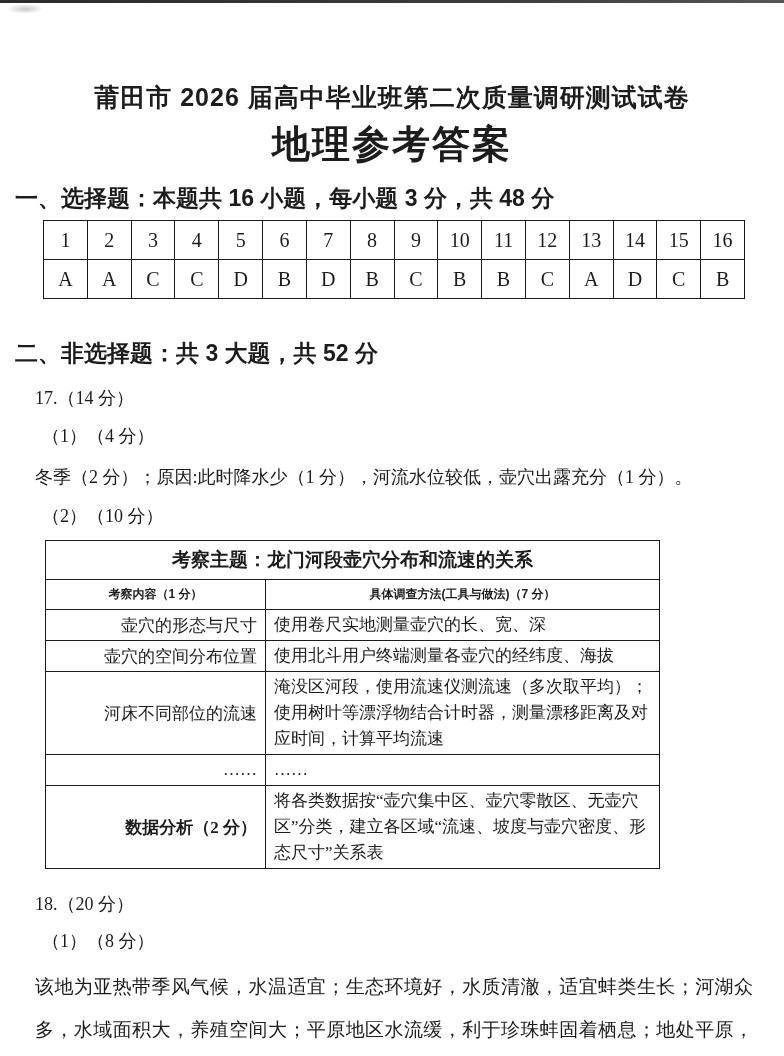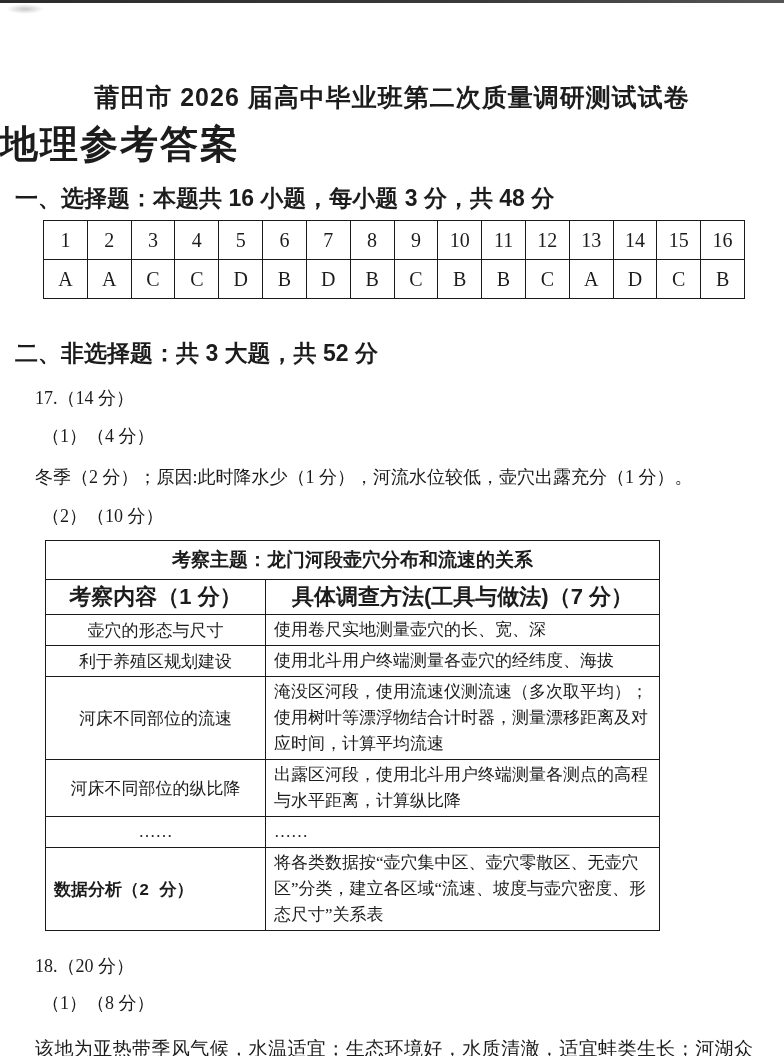--- a/index.html
+++ b/index.html
@@ -23,21 +23,21 @@
   }
   .exam-title{
     margin:0;padding-top:82px;
     text-align:center;
     font-family:"Liberation Sans","DejaVu Sans",sans-serif;
     font-weight:700;font-size:25px;line-height:30px;
     letter-spacing:1px;
   }
   .answer-key-title{
     margin:10px 0 0 0;
-    text-align:left;
+    text-align:center;
     font-family:"Liberation Sans","DejaVu Sans",sans-serif;
     font-weight:700;font-size:38px;line-height:44px;
     letter-spacing:2px;
   }
   .sec-heading{
     margin:21px 0 0 15px;
     font-family:"Liberation Sans","DejaVu Sans",sans-serif;
     font-weight:700;font-size:23px;line-height:22px;
   }
   .sec-heading.s2{margin-top:43px;}
@@ -65,27 +65,27 @@
     border:1.5px solid #1a1a1a;
     font-size:17px;vertical-align:middle;
     padding:2px 8px;
   }
   .survey-table .tbl-title{
     font-family:"Liberation Sans","DejaVu Sans",sans-serif;
     font-weight:700;font-size:19px;height:34px;text-align:center;
   }
   .survey-table .col-h{
     font-family:"Liberation Sans","DejaVu Sans",sans-serif;
-    font-weight:700;font-size:22px;height:25px;text-align:center;
+    font-weight:700;font-size:12px;height:25px;text-align:center;
   }
   .survey-table col.c1{width:220px;}
-  .survey-table td.cell-content{text-align:center;height:26px;}
+  .survey-table td.cell-content{text-align:right;height:26px;}
   .survey-table td.cell-content.emph{
-    text-align:left;
-    font-family:Liberation Mono, monospace;
+    text-align:right;
+    font-family:Liberation Serif, serif;
     font-weight:700;
   }
   .survey-table td.cell-method{text-align:left;line-height:26px;}
   .survey-table td .mline{line-height:26px;}
   .q18-number{margin-top:25px;}
   .q18-part-label{margin-top:16px;margin-left:42px;}
   .q18-answer{
     margin:13px 0 0 35px;width:718px;
     font-size:19px;line-height:43px;
     text-align:justify;text-justify:inter-ideograph;
@@ -166,35 +166,29 @@
       </tr>
     </thead>
     <tbody id="survey-table-body">
         <tr>
           <td class="cell-content">壶穴的形态与尺寸</td>
           <td class="cell-method">
             <div class="mline">使用卷尺实地测量壶穴的长、宽、深</div>
           </td>
         </tr>
         <tr>
-          <td class="cell-content">利于养殖区规划建设</td>
+          <td class="cell-content">壶穴的空间分布位置</td>
           <td class="cell-method">
             <div class="mline">使用北斗用户终端测量各壶穴的经纬度、海拔</div>
           </td>
         </tr>
         <tr>
           <td class="cell-content">河床不同部位的流速</td>
           <td class="cell-method">
             <div class="mline">淹没区河段，使用流速仪测流速（多次取平均）；使用树叶等漂浮物结合计时器，测量漂移距离及对应时间，计算平均流速</div>
-          </td>
-        </tr>
-        <tr>
-          <td class="cell-content">河床不同部位的纵比降</td>
-          <td class="cell-method">
-            <div class="mline">出露区河段，使用北斗用户终端测量各测点的高程与水平距离，计算纵比降</div>
           </td>
         </tr>
         <tr>
           <td class="cell-content">……</td>
           <td class="cell-method">
             <div class="mline">……</div>
           </td>
         </tr>
         <tr>
           <td class="cell-content emph">数据分析（2 分）</td>

